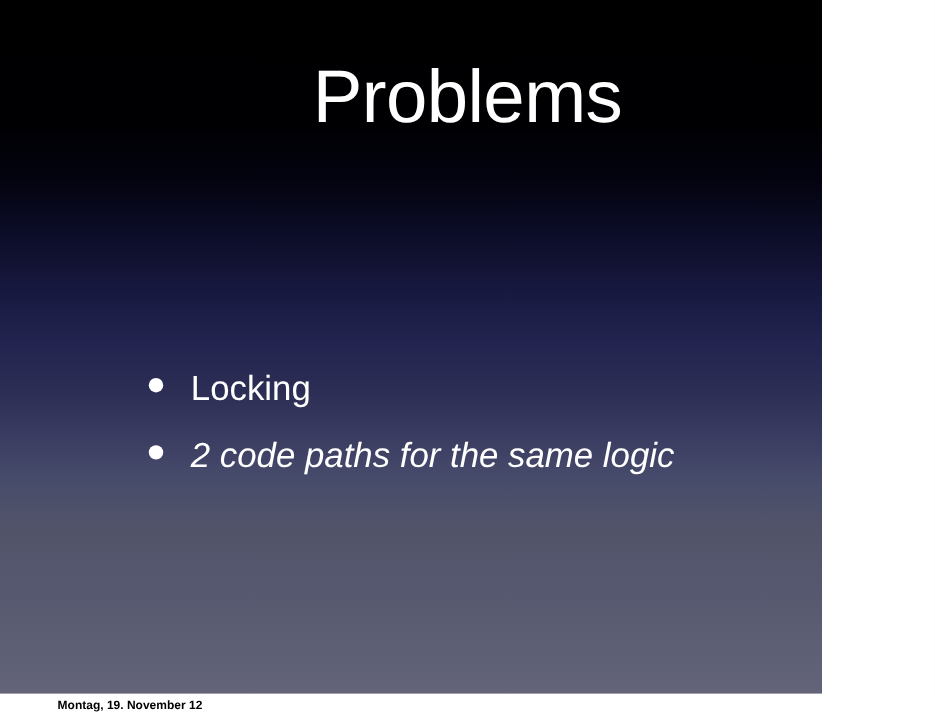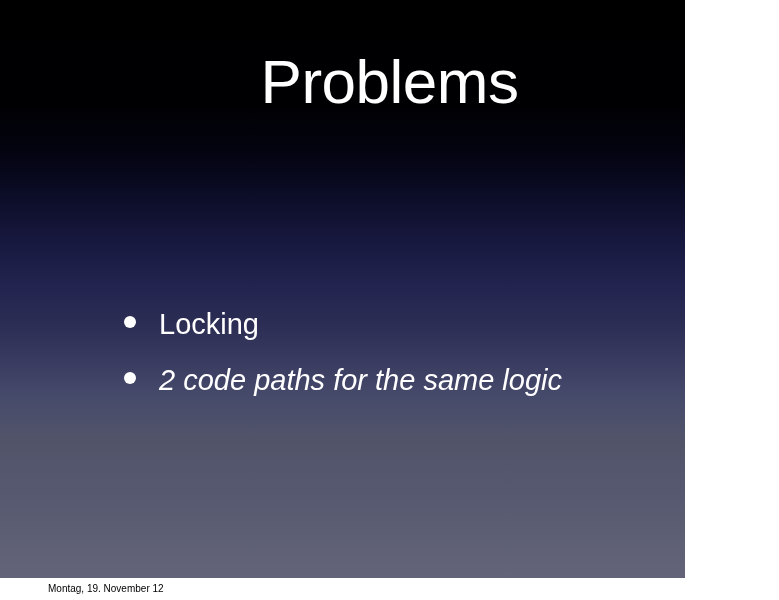--- a/index.html
+++ b/index.html
@@ -128,21 +128,21 @@
     background: #ffffff;
   }
 
   .footer-text {
     position: absolute;
     left: 8px;
     top: 4px;
     color: #000000;
     font-family: "Liberation Sans", sans-serif;
     font-size: 10px;
-    font-weight: 400;
+    font-weight: 700;
     line-height: 14px;
     white-space: nowrap;
     padding-left: 40px;
   }
 </style>
 </head>
 <body>
 
 <div class="presentation-viewer">
 

